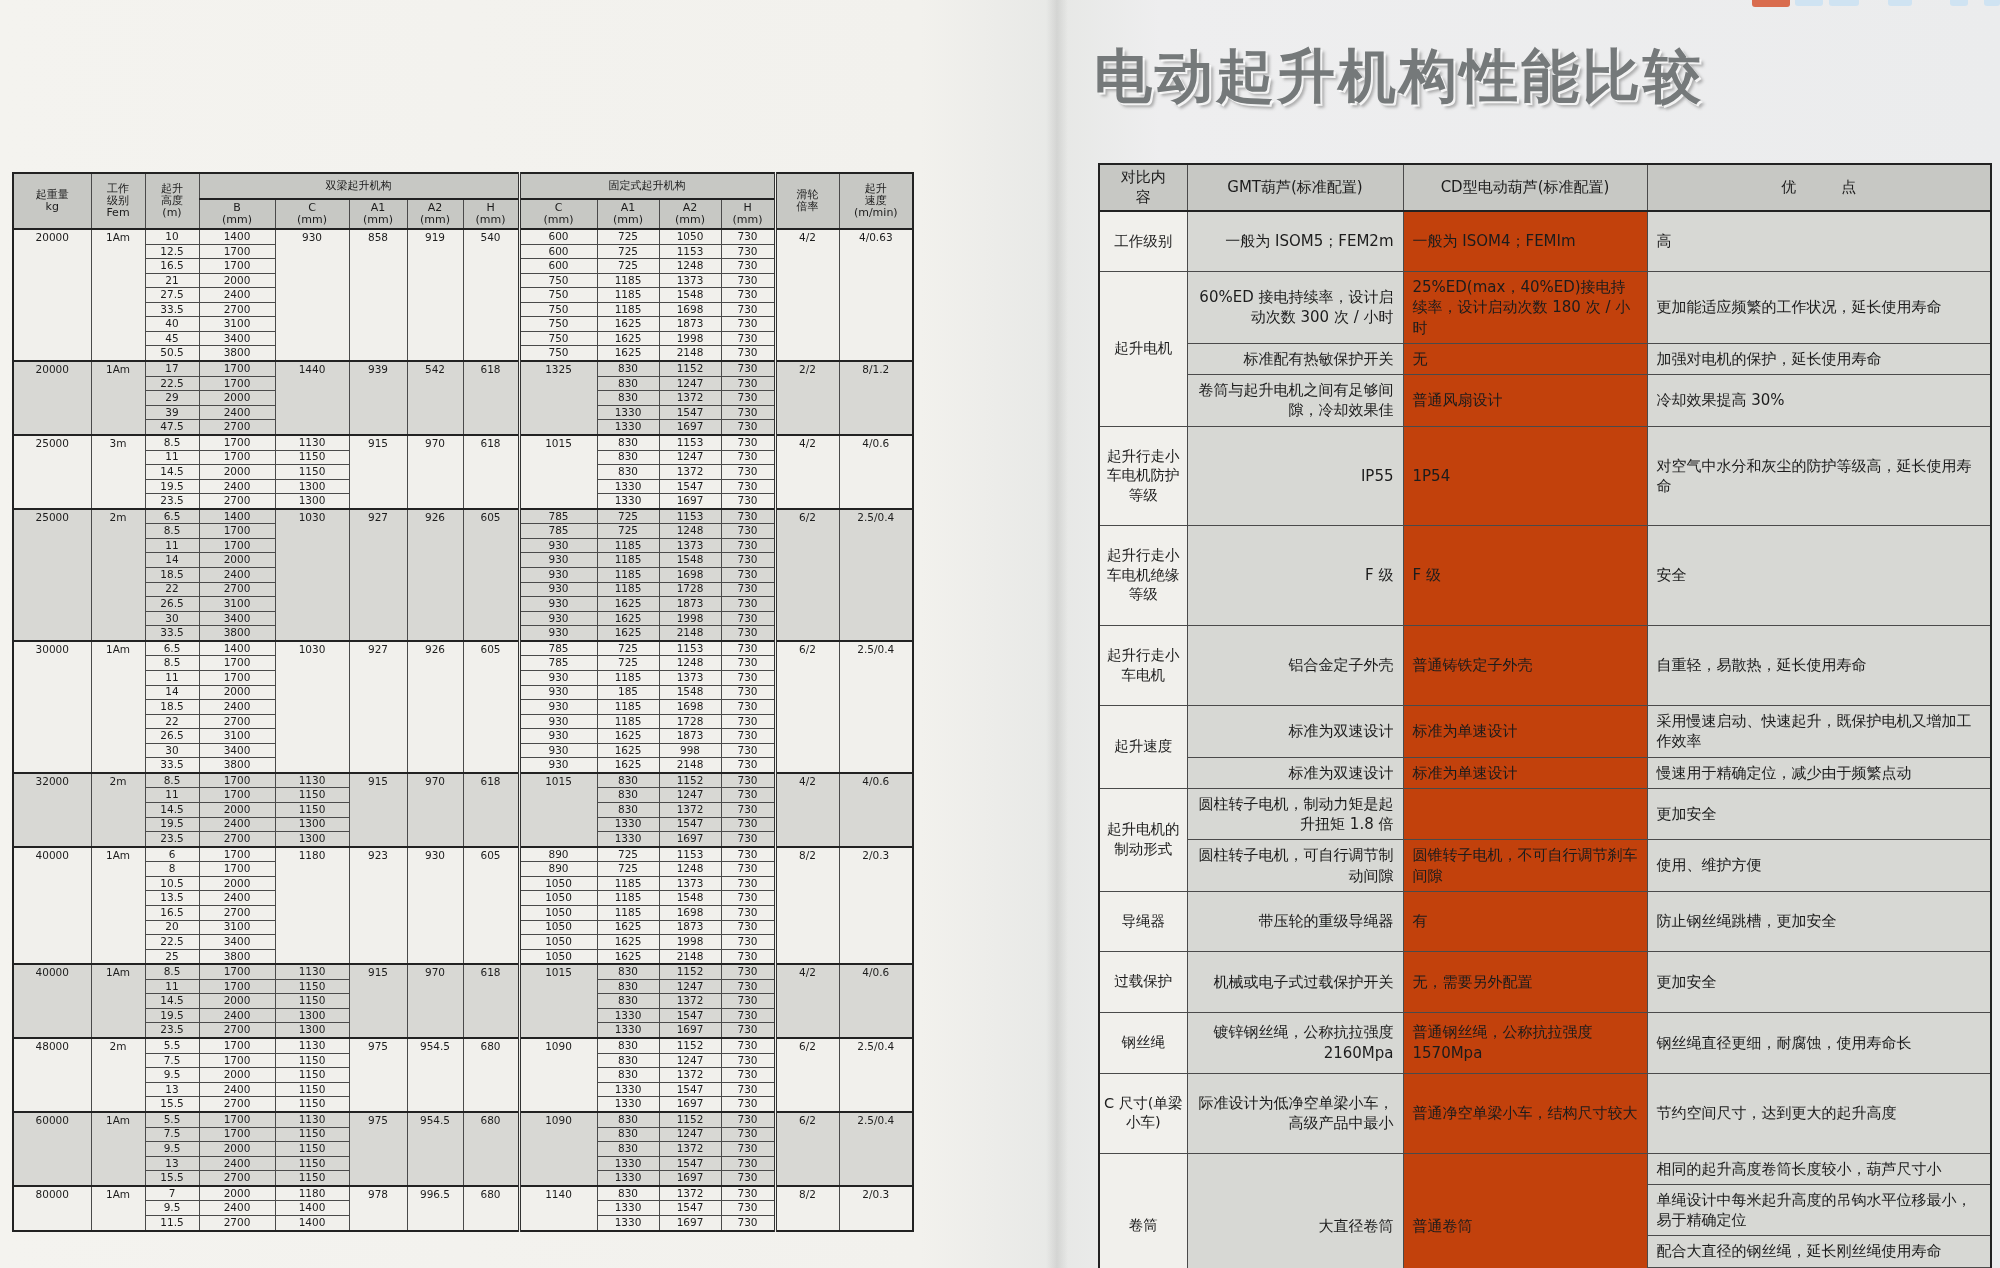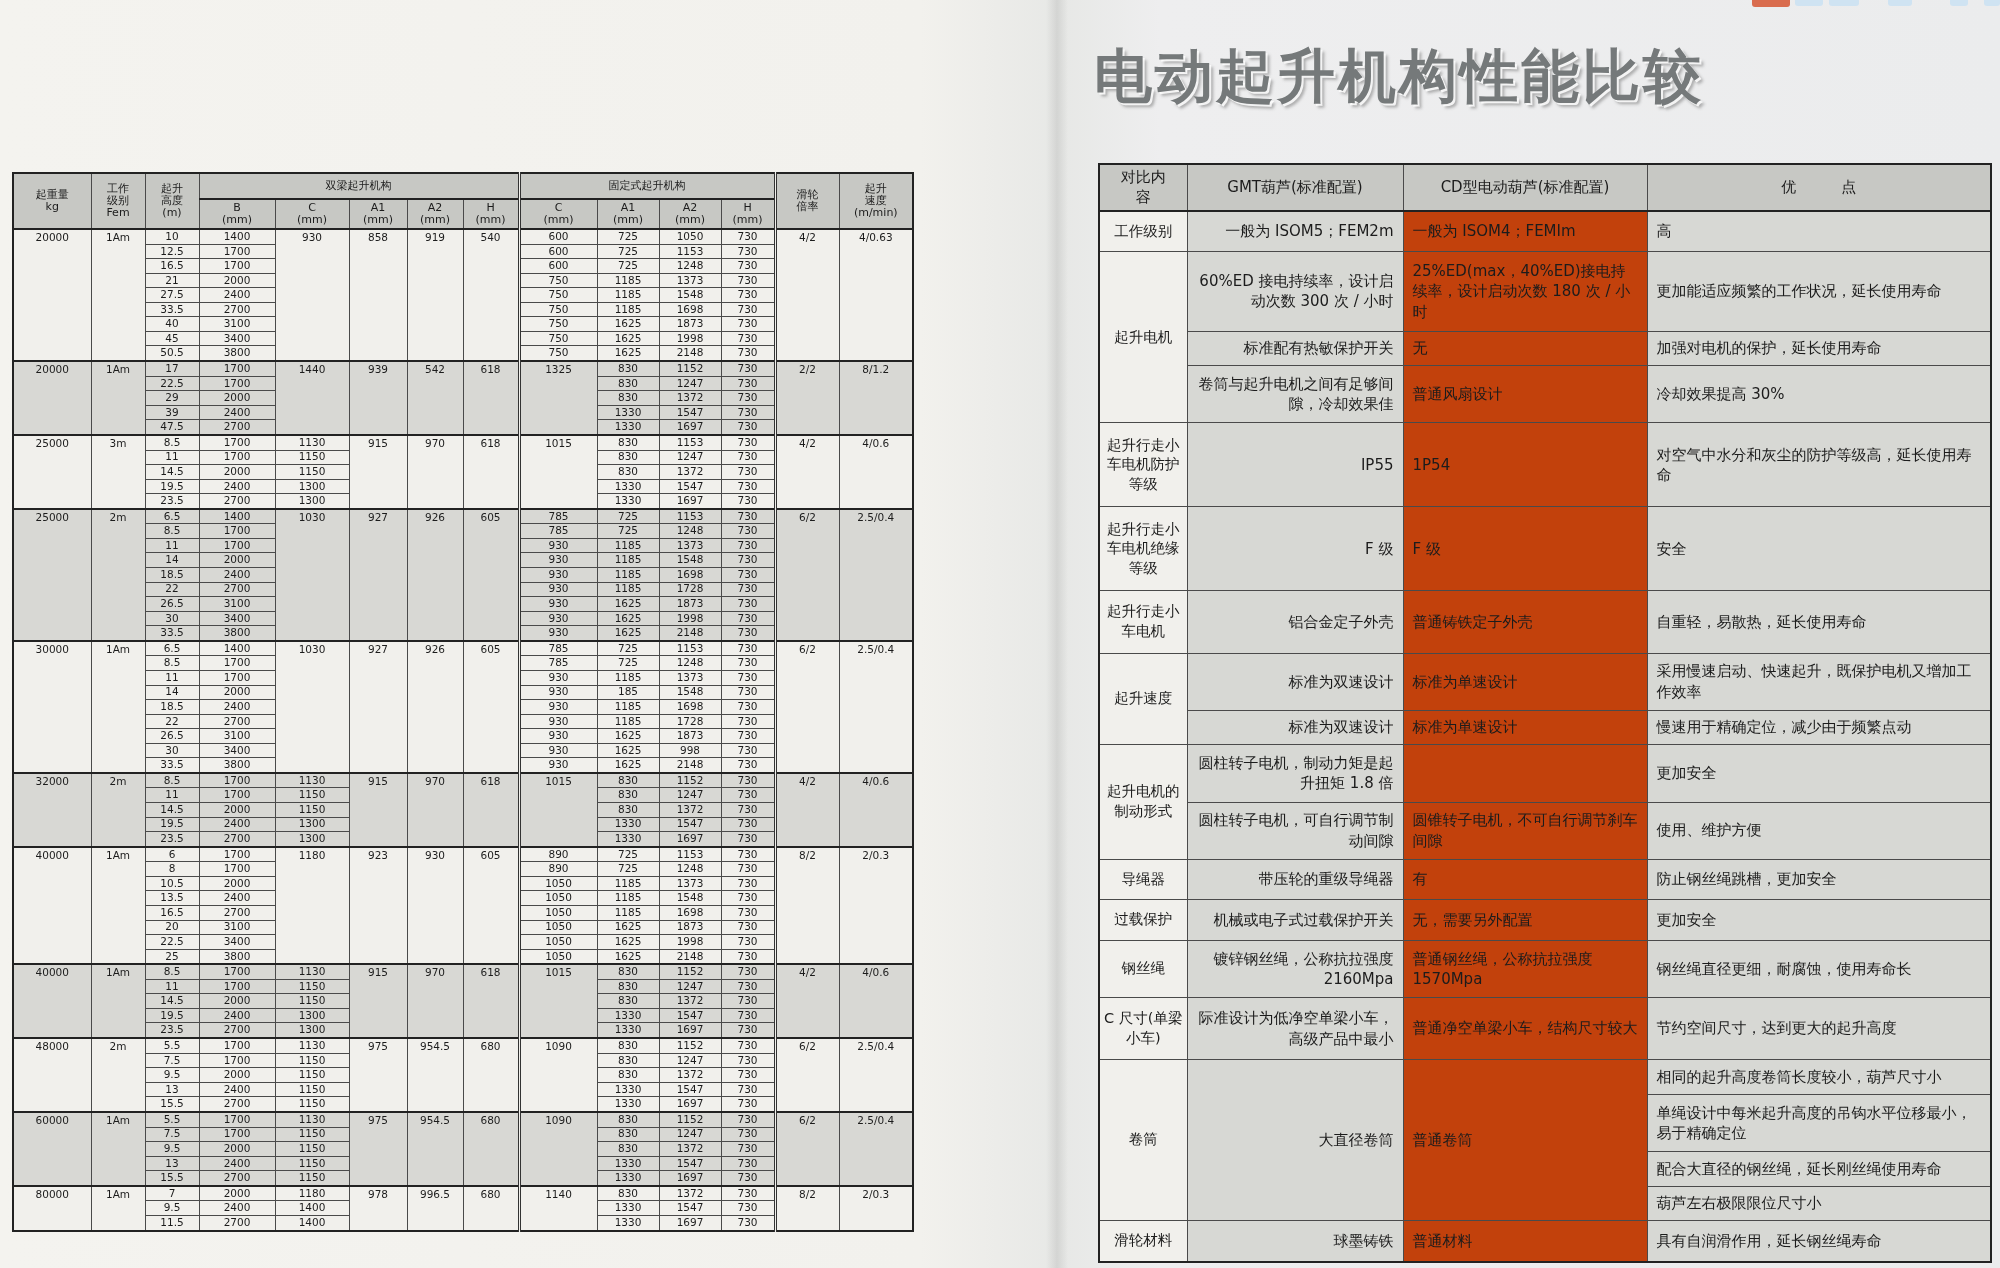--- a/index.html
+++ b/index.html
@@ -33,21 +33,21 @@
   #spec-table .vt{vertical-align:top;padding-top:2px}
 
   
   #cmp-table{position:absolute;left:1098px;top:163px;width:892px;height:1100px;
              border-collapse:collapse;table-layout:fixed;font-size:15px;color:#1c1c1c;
              border:2px solid #222;background:#f1f0ec}
   #cmp-table th,#cmp-table td{border:1px solid #4a4a4a;padding:5px 9px;line-height:1.35;
              font-weight:normal;vertical-align:middle;overflow:hidden}
   #cmp-table thead th{background:#c7c8c4;text-align:center;height:28px;padding:2px 16px;
              border-bottom:2px solid #222}
-  #cmp-table .c-item{background:#f1f0ec;text-align:center;font-size:14.5px;padding:8px 3px}
+  #cmp-table .c-item{background:#f1f0ec;text-align:center;font-size:14.5px;padding:20px 3px}
   #cmp-table .c-gmt{background:#d7d8d4;text-align:right}
   #cmp-table .c-cd{background:#c2410c;text-align:left}
   #cmp-table .c-adv{background:#d7d8d4;text-align:left}
 </style>
 </head>
 <body>
 
 <div class="page">
   <div class="seam"></div>
 

